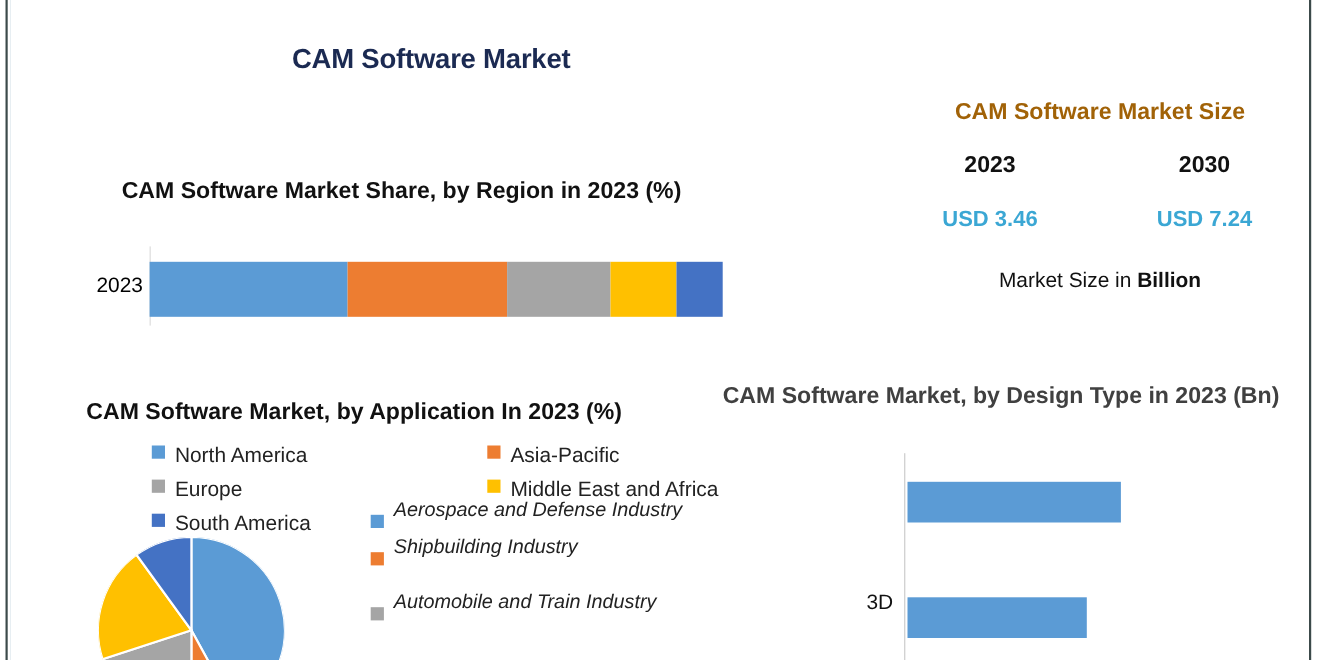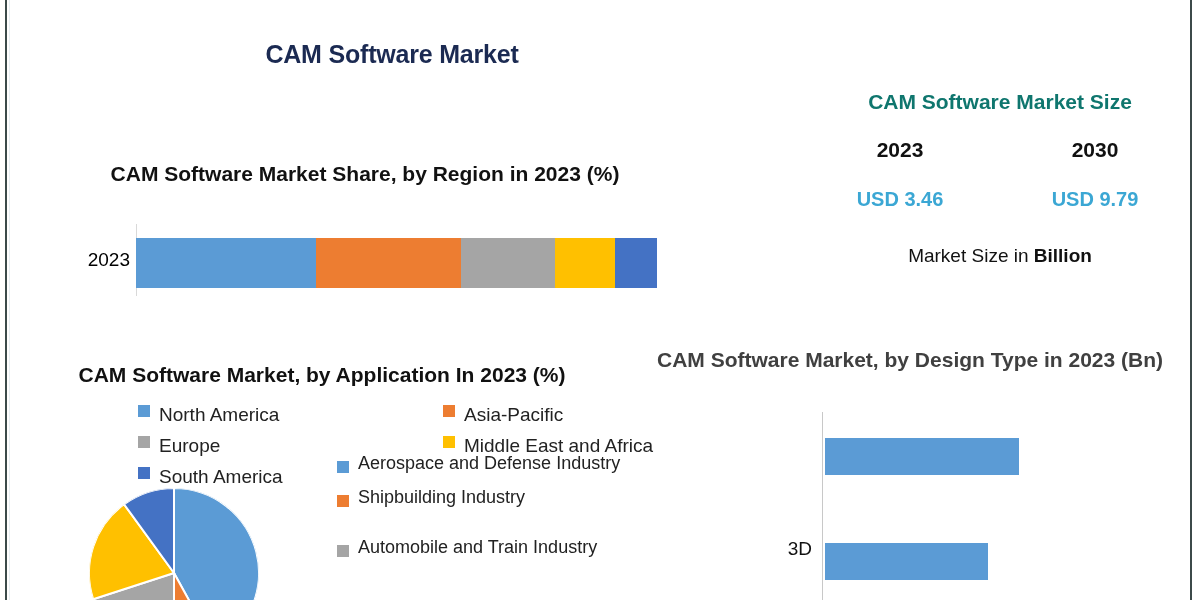--- a/index.html
+++ b/index.html
@@ -77,21 +77,21 @@
   .legend-item.col2 { width: 275px; }
   .legend-swatch {
     width: 12px; height: 12px; margin-right: 9px; flex: 0 0 auto;
     position: relative; top: 1px;
   }
 
   
   #size-panel { position: absolute; left: 810px; top: 90px; width: 380px; height: 200px; }
   #size-title {
     position: absolute; left: 0; top: 0; width: 380px; text-align: center;
-    font-size: 21px; font-weight: bold; color: #0f766e;
+    font-size: 21px; font-weight: bold; color: #a16207;
   }
   .size-year {
     position: absolute; top: 48px; width: 150px; text-align: center;
     font-size: 21px; font-weight: bold; color: #111111;
   }
   .size-value {
     position: absolute; top: 98px; width: 150px; text-align: center;
     font-size: 20px; font-weight: bold; color: #3ba7d4;
   }
   .size-col-a { left: 15px; }
@@ -111,21 +111,21 @@
   #pie {
     position: absolute; left: 77px; top: 128px;
     width: 170px; height: 170px; border-radius: 50%;
     overflow: hidden;
   }
   #pie svg { display: block; }
   #app-legend {
     position: absolute; left: 325px; top: 90px; width: 300px;
     font-size: 18px; color: #222222;
   }
-  .app-legend-item { display: flex; align-items: center; margin-bottom: 8px; }
+  .app-legend-item { display: flex; align-items: flex-end; margin-bottom: 8px; font-style: italic; }
   .app-legend-item .legend-swatch { top: 4px; }
   .app-legend-text { line-height: 26px; }
 
   
   #design-panel { position: absolute; left: 620px; top: 340px; width: 580px; height: 260px; }
   #design-title {
     position: absolute; left: 20px; top: 5px; width: 540px; text-align: center;
     font-size: 21px; font-weight: bold; color: #404040; line-height: 30px;
   }
   #design-axis {
@@ -194,21 +194,21 @@
         </div>
       </div>
     </div>
   </div>
 
   <div id="size-panel">
     <div id="size-title">CAM Software Market Size</div>
     <div class="size-year size-col-a">2023</div>
     <div class="size-year size-col-b">2030</div>
     <div class="size-value size-col-a">USD 3.46</div>
-    <div class="size-value size-col-b">USD 9.79</div>
+    <div class="size-value size-col-b">USD 7.24</div>
     <div id="size-footer"><span>Market Size in </span><b>Billion</b></div>
   </div>
 
   <div id="app-panel">
     <div id="app-title">CAM Software Market, by Application In 2023 (%)</div>
 
     <div id="pie">
       <svg width="170" height="170" viewBox="0 0 170 170">
         <g id="pie-slices">
             <path d="M 85 85 L 85 0 A 85 85 0 0 1 125.94906229864583 159.4860678037284 Z" fill="#5b9bd5" stroke="#ffffff" stroke-width="2"></path>

